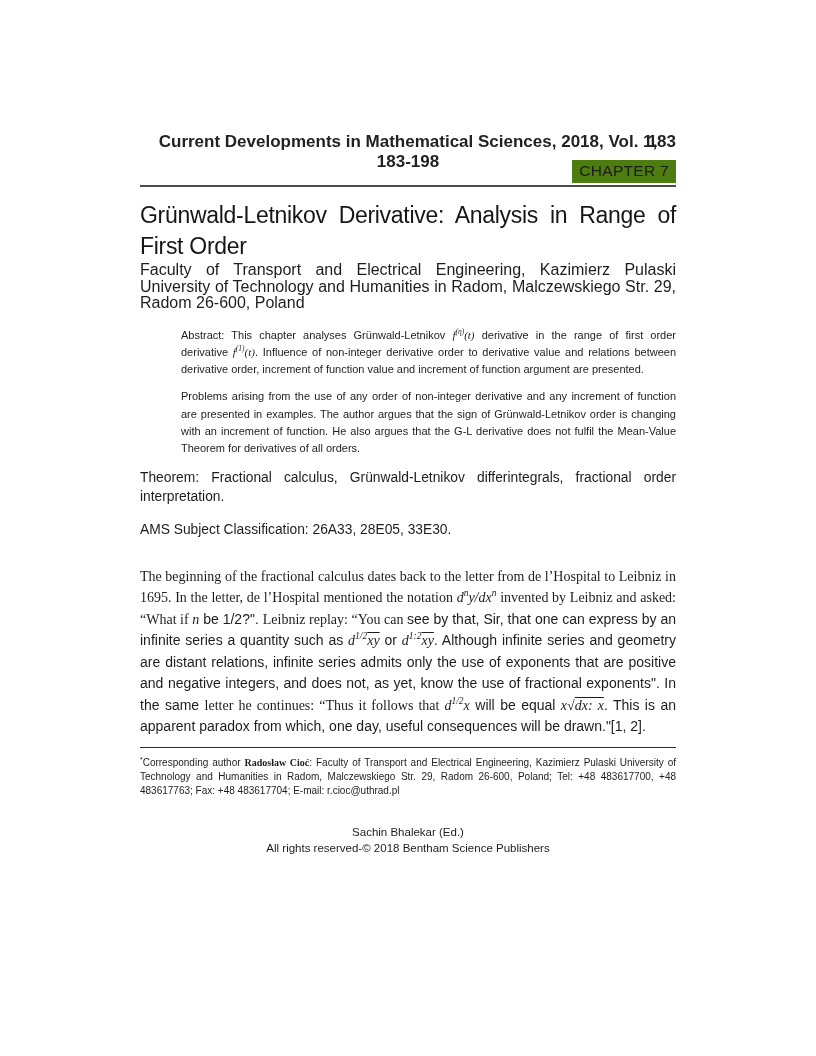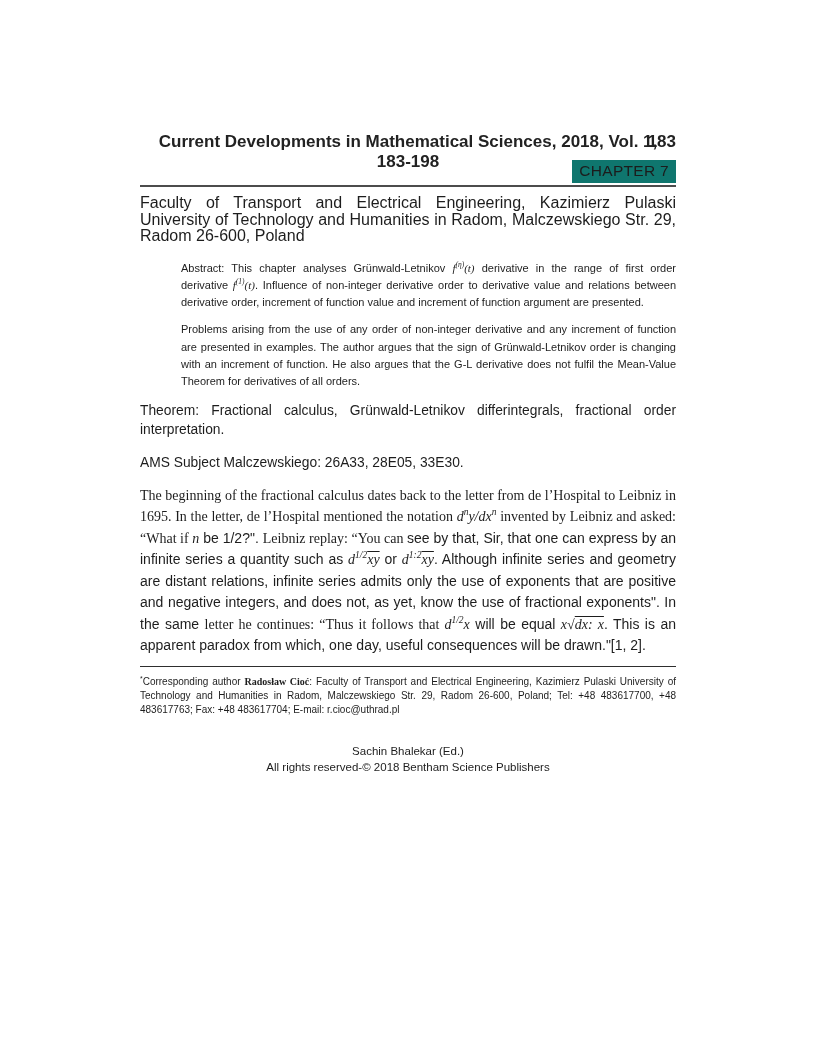--- a/index.html
+++ b/index.html
@@ -12,38 +12,38 @@
     color: #1d1d1d;
     box-sizing: border-box;
     padding: 132px 140px 0 140px;
     overflow: hidden;
   }
   
   .running-head { position: relative; font-size: 17px; color:#222; text-align: center; height: 15px; font-weight: bold; }
   .running-head .pnum { position: absolute; right: 0; top: 0; }
   
   .badge-row { margin-top: 13px; text-align: right; }
-  .badge { display:inline-block; background:#0f766e; color:#1c1c1c;
+  .badge { display:inline-block; background:#4d7c0f; color:#1c1c1c;
            font-size: 15.5px; padding: 2px 7px 3px 7px; letter-spacing: .3px; }
   .header-rule { margin-top: 2px; border:0; border-top: 2px solid #4c4c4c; }
   
   .title { margin: 13px 0 0 0; font-size: 23px; font-weight: 400; letter-spacing: -0.3px;
            line-height: 31px; color:#161616; text-align: justify; }
   .author { margin-top: 13px; font-family:"Liberation Serif", serif; font-weight: 700;
             font-size: 14.5px; color:#111; }
   .affiliation { margin-top: 0; font-size: 16px; line-height: 16.5px; text-align: justify; }
   
   .abstract { margin: 15px 0 0 41px; font-size: 11px; line-height: 17.3px; text-align: justify; }
   .abstract p { margin: 0 0 10px 0; }
   
   .keywords { margin-top: 5px; font-size: 13.8px; line-height: 19.5px; text-align: justify; }
   .ams { margin-top: 15px; font-size: 13.8px; }
   .section-heading { margin: 15px 0 0 0; font-size: 13.8px; font-weight: 400; letter-spacing:.2px; }
   
-  .intro { margin-top: 15px; font-size: 14px; line-height: 21.5px; text-align: justify; }
+  .intro { margin-top: 29px; font-size: 14px; line-height: 21.5px; text-align: justify; }
   
   .footnote-rule { margin-top: 9px; border:0; border-top: 1px solid #2e2e2e; }
   .footnote { font-size: 10px; line-height: 14.4px; text-align: justify; }
   
   .footer { margin-top: 25px; text-align: center; font-size: 11.5px; line-height: 16px; }
   
   .serif { font-family: "Liberation Serif", serif; }
   .sans  { font-family: "Liberation Sans", sans-serif; }
   .math  { font-family: "Liberation Serif", serif; font-style: italic; }
   .sup   { vertical-align: super; font-size: 0.68em; line-height: 0; }
@@ -59,32 +59,33 @@
     <span>Current Developments in Mathematical Sciences, 2018, Vol. 1, 183-198</span>
     <span class="pnum">183</span>
   </div>
 
   <div class="badge-row">
     <span class="badge">CHAPTER 7</span>
   </div>
 
   <hr class="header-rule">
 
+  <h1 class="title">Grünwald-Letnikov Derivative: Analysis in Range of First Order</h1>
 
 
   <div class="affiliation">Faculty of Transport and Electrical Engineering, Kazimierz Pulaski University of Technology and Humanities in Radom, Malczewskiego Str. 29, Radom 26-600, Poland</div>
 
   <div class="abstract">
     <p><span>Abstract: This chapter analyses Grünwald-Letnikov </span><span class="math">f</span><span class="math sup">(η)</span><span class="math">(t)</span><span> derivative in the range of first order derivative </span><span class="math">f</span><span class="math sup">(1)</span><span class="math">(t)</span><span>. Influence of non-integer derivative order to derivative value and relations between derivative order, increment of function value and increment of function argument are presented.</span></p>
     <p><span>Problems arising from the use of any order of non-integer derivative and any increment of function are presented in examples. The author argues that the sign of Grünwald-Letnikov order is changing with an increment of function. He also argues that the G-L derivative does not fulfil the Mean-Value Theorem for derivatives of all orders.</span></p>
   </div>
 
   <div class="keywords">Theorem: Fractional calculus, Grünwald-Letnikov differintegrals, fractional order interpretation.</div>
 
-  <div class="ams">AMS Subject Malczewskiego: 26A33, 28E05, 33E30.</div>
+  <div class="ams">AMS Subject Classification: 26A33, 28E05, 33E30.</div>
 
 
   <div class="intro"><span class="serif">The beginning of the fractional calculus dates back to the letter from de l’Hospital to Leibniz in 1695. In the letter, de l’Hospital mentioned the notation </span><span class="math">d</span><span class="math sup">n</span><span class="math">y/dx</span><span class="math sup">n</span><span class="serif"> invented by Leibniz and asked: “What if </span><span class="math">n</span><span class="sans"> be 1/2?". </span><span class="serif">Leibniz replay: “You can </span><span class="sans">see by that, Sir, that one can express by an infinite series a quantity such as </span><span class="math">d</span><span class="math sup">1/2</span><span class="math overline">xy</span><span class="sans"> or </span><span class="math">d</span><span class="math sup">1:2</span><span class="math overline">xy</span><span class="sans">. Although infinite series and geometry are distant relations, infinite series admits only the use of exponents that are positive and negative integers, and does not, as yet, know the use of fractional exponents". In the same </span><span class="serif">letter he continues: “Thus it follows that </span><span class="math">d</span><span class="math sup">1/2</span><span class="math">x</span><span class="sans"> will be equal </span><span class="math">x√</span><span class="math overline">dx: x</span><span class="sans">. This is an apparent paradox from which, one day, useful consequences will be drawn."[1, 2].</span></div>
 
   <hr class="footnote-rule">
 
   <div class="footnote"><span class="sup">*</span><span>Corresponding author </span><span class="serif bold">Radosław Cioć</span><span>: Faculty of Transport and Electrical Engineering, Kazimierz Pulaski University of Technology and Humanities in Radom, Malczewskiego Str. 29, Radom 26-600, Poland; Tel: +48 483617700, +48 483617763; Fax: +48 483617704; E-mail: r.cioc@uthrad.pl</span></div>
 
   <div class="footer">
     <div>Sachin Bhalekar (Ed.)</div>

